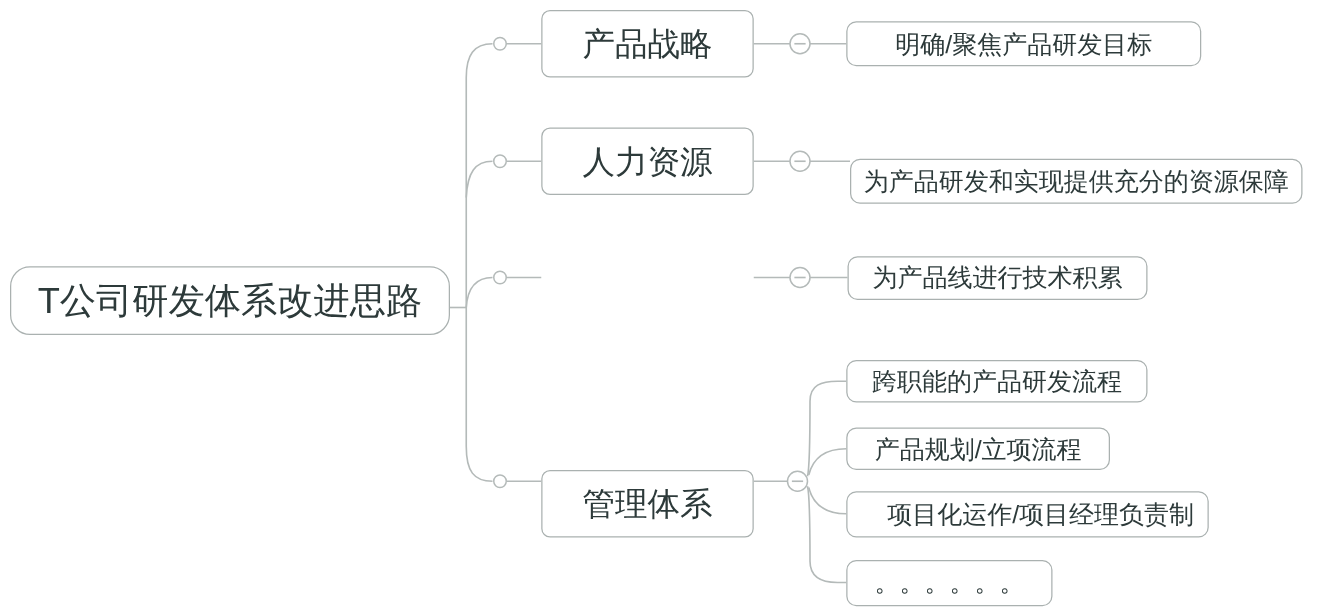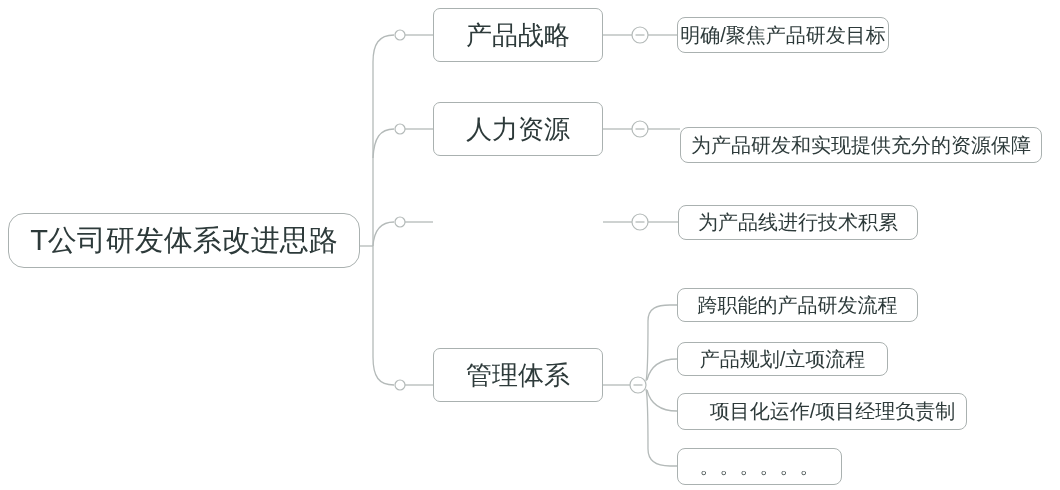--- a/index.html
+++ b/index.html
@@ -38,26 +38,26 @@
     left: 8px; top: 213px; width: 352px; height: 55px;
     border-radius: 16px; font-size: 29px;
   }
   .branch {
     left: 433px; width: 170px; height: 54px;
     border-radius: 7px; font-size: 26px;
   }
   .b1 { top: 8px; }
   .b2 { top: 102px; }
   .b3 { top: 195px; }
-  .b4 { top: 348px; }
+  .b4 { top: 376px; }
   .leaf {
     border: 1.3px solid var(--border-color);
     border-radius: 8px; font-size: 20px;
   }
-  .l1 { left: 677px; top: 17px;  width: 212px; height: 36px; }
+  .l1 { left: 677px; top: 17px;  width: 284px; height: 36px; }
   .l2 { left: 680px; top: 111px; width: 362px; height: 36px; margin-top: 16px; }
   .l3 { left: 678px; top: 205px; width: 240px; height: 35px; }
   .c1 { left: 677px; top: 288px; width: 241px; height: 34px; }
   .c2 { left: 677px; top: 342px; width: 211px; height: 34px; }
   .c3 { left: 677px; top: 393px; width: 290px; height: 37px; padding-left: 21px; }
   .c4 { left: 677px; top: 448px; width: 165px; height: 37px; }
   .connectors path { fill: none; stroke: var(--line-color); stroke-width: 1.3; }
   .connectors circle.junction { fill: var(--background); stroke: var(--line-color); stroke-width: 1.2; }
   .connectors g.collapse { cursor: pointer; }
   .connectors g.collapse circle { fill: var(--background); stroke: var(--line-color); stroke-width: 1.2; }

